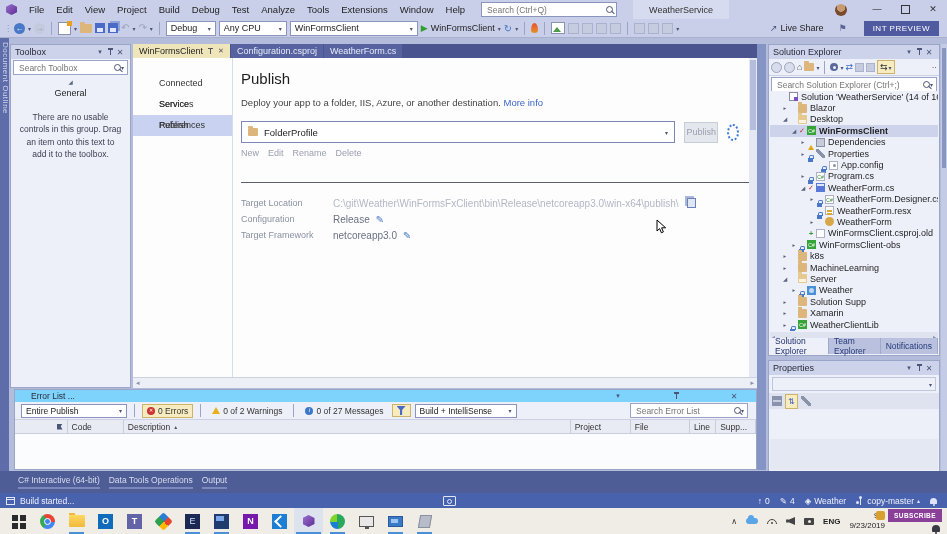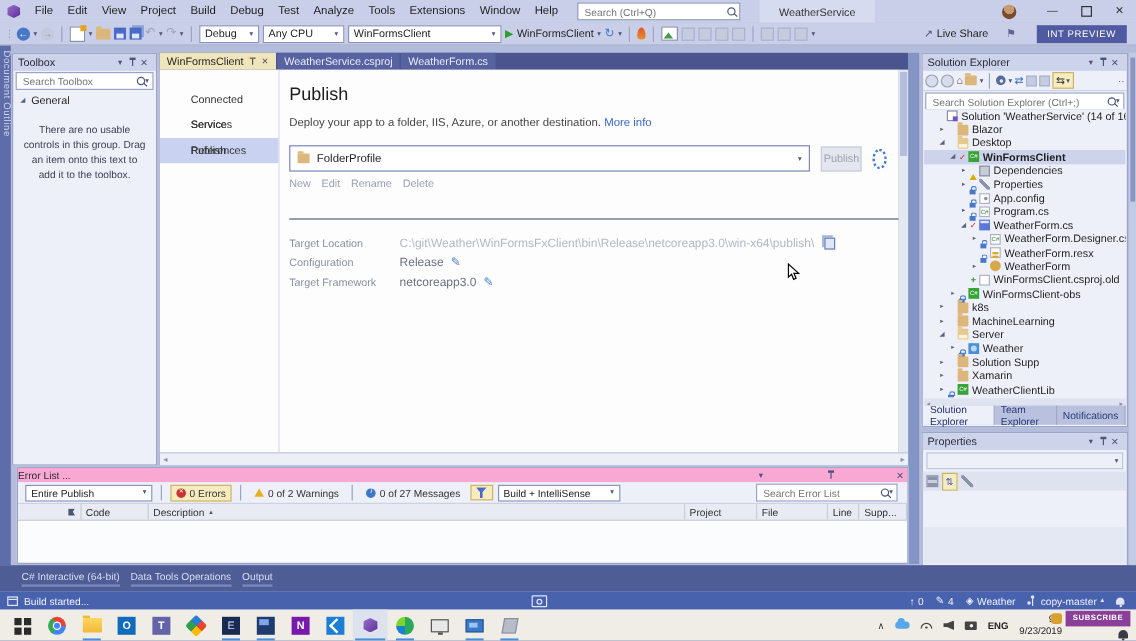--- a/index.html
+++ b/index.html
@@ -56,21 +56,21 @@
   .ptitle{height:14px;display:flex;align-items:center;padding:0 4px;font-size:9px;color:#2a2a3a;background:#ccd3ea;}
   .ptitle .t{flex:1;}
   .picon{width:12px;text-align:center;color:#4a5578;font-size:7px;}
   .pin{width:8px;height:8px;position:relative;display:inline-block;}
   .pin::before{content:'';position:absolute;left:3.5px;top:2px;width:1px;height:5px;background:#4a5578;}
   .pin::after{content:'';position:absolute;left:1.5px;top:0;width:5px;height:2px;background:#4a5578;}
   .searchrow{display:flex;align-items:center;background:#fff;border:1px solid #9aa4c8;height:13px;margin:1px 2px;padding:0 3px;}
   .searchrow input{border:none;outline:none;flex:1;font-size:8.5px;color:#6a7390;background:transparent;min-width:0;}
   
   .toolbox{left:10px;top:44px;width:121px;height:344px;}
-  .tbx-section{display:flex;align-items:center;gap:3px;padding:3px 4px;font-size:9px;color:#1e1e1e;}
+  .tbx-section{display:flex;align-items:center;gap:3px;padding:3px 4px;font-size:9px;color:#1e1e1e;flex-direction:column;}
   .tbx-empty{padding:10px 8px;text-align:center;font-size:8.5px;color:#3a3f52;line-height:1.45;}
   
   .editor{position:absolute;left:133px;top:44px;width:624px;height:344px;background:#4a548f;}
   .etabs{display:flex;height:14px;align-items:stretch;}
   .etab{display:flex;align-items:center;padding:0 6px;background:#5663a0;color:#e8ecf8;font-size:9px;margin-right:1px;gap:4px;}
   .etab.active{background:#efe5ba;color:#1e1e1e;}
   .tabicon{font-size:7px;color:#555;}
   .pinish{width:7px;height:7px;position:relative;}
   .pinish::before{content:'';position:absolute;left:3px;top:1px;width:1px;height:5px;background:#555;}
   .pinish::after{content:'';position:absolute;left:1px;top:0;width:5px;height:1.5px;background:#555;}
@@ -159,21 +159,21 @@
   .proptools{display:flex;align-items:center;gap:3px;height:16px;padding:0 3px;background:#dfe3f0;}
   .pt-grid{width:10px;height:10px;background:linear-gradient(#8a93ae 33%,#c8cede 33% 66%,#8a93ae 66%);border:1px solid #8a93ae;box-sizing:border-box;}
   .pt-az{display:flex;align-items:center;background:#f7ecc0;border:1px solid #cbb469;height:13px;padding:0 2px;color:#3a5ac8;font-size:8px;}
   .pt-wrench{width:10px;height:10px;background:linear-gradient(45deg,transparent 38%,#8a93a8 38% 62%,transparent 62%);}
   .propbody{position:absolute;left:1px;right:1px;top:48px;bottom:1px;background:#edf0f8;}
   .propbody::after{content:'';position:absolute;left:0;right:0;top:30px;bottom:0;background:#e4e8f3;}
   .rscroll{position:absolute;left:941px;top:44px;width:6px;height:428px;background:#c4cbe4;}
   .rscroll .thumb{position:absolute;left:1px;right:1px;top:4px;height:120px;background:#8a96c0;}
   
   .errorlist{position:absolute;left:14px;top:389px;width:743px;height:81px;background:#fbfcfe;border:1px solid #9ba5c8;box-sizing:border-box;}
-  .el-title{height:12px;background:#f9a8d4;display:flex;align-items:center;padding:0 0;font-size:8.5px;color:#2a2a3a;gap:48px;}
+  .el-title{height:12px;background:#7dd3fc;display:flex;align-items:center;padding:0 16px;font-size:8.5px;color:#2a2a3a;gap:48px;}
   .el-title .t{flex:1;}
   .el-toolbar{height:17px;background:#edf0f8;display:flex;align-items:center;gap:4px;padding:0 6px;border-bottom:1px solid #ccd2e4;}
   .el-combo{background:#fff;border:1px solid #8a94bc;height:12px;display:flex;align-items:center;justify-content:space-between;padding:0 4px;font-size:8.5px;color:#222;}
   .w-scope{width:96px;} .w-src{width:92px;}
   .chipbtn{display:flex;align-items:center;gap:3px;font-size:8.5px;color:#333;padding:1px 4px;}
   .chipbtn.hl{background:#f7ecc0;border:1px solid #cbb469;}
   .errdot{width:8px;height:8px;border-radius:50%;background:#cc3333;position:relative;flex:none;}
   .errdot::after{content:'✕';position:absolute;left:0;right:0;top:0.5px;color:#fff;font-size:5px;text-align:center;}
   .warntri{width:0;height:0;border-left:4px solid transparent;border-right:4px solid transparent;border-bottom:7px solid #e8b020;flex:none;}
   .infodot{width:8px;height:8px;border-radius:50%;background:#3c78c8;position:relative;flex:none;}
@@ -362,21 +362,21 @@
   </div>
 
   <div class="editor">
     <div class="etabs">
         <div class="etab active">
           <span class="etab-label">WinFormsClient</span>
           <span class="pinish"></span>
           <span class="tabicon">✕</span>
         </div>
         <div class="etab">
-          <span class="etab-label">WeatherService.csproj</span>
+          <span class="etab-label">Configuration.csproj</span>
         </div>
         <div class="etab">
           <span class="etab-label">WeatherForm.cs</span>
         </div>
       </div>
     <div class="econtent">
       <div class="pubnav">
           <div class="pubnav-item">Connected Services</div>
           <div class="pubnav-item">Service References</div>
           <div class="pubnav-item selected">Publish</div>
@@ -495,21 +495,21 @@
             <span class="tbdg bdg-warn"></span>
             <span class="tico ico-dep"></span>
             <span class="tlabel">Dependencies</span>
           </div>
           <div class="trow" style="padding-left: 29px;">
             <span class="texp">▸</span>
             <span class="tbdg bdg-lock"></span>
             <span class="tico ico-wrench"></span>
             <span class="tlabel">Properties</span>
           </div>
-          <div class="trow" style="padding-left: 29px;">
+          <div class="trow" style="padding-left: 29px; margin-left: 13px;">
             <span class="texp"></span>
             <span class="tbdg bdg-lock"></span>
             <span class="tico ico-config"></span>
             <span class="tlabel">App.config</span>
           </div>
           <div class="trow" style="padding-left: 29px;">
             <span class="texp">▸</span>
             <span class="tbdg bdg-lock"></span>
             <span class="tico ico-cs"></span>
             <span class="tlabel">Program.cs</span>

